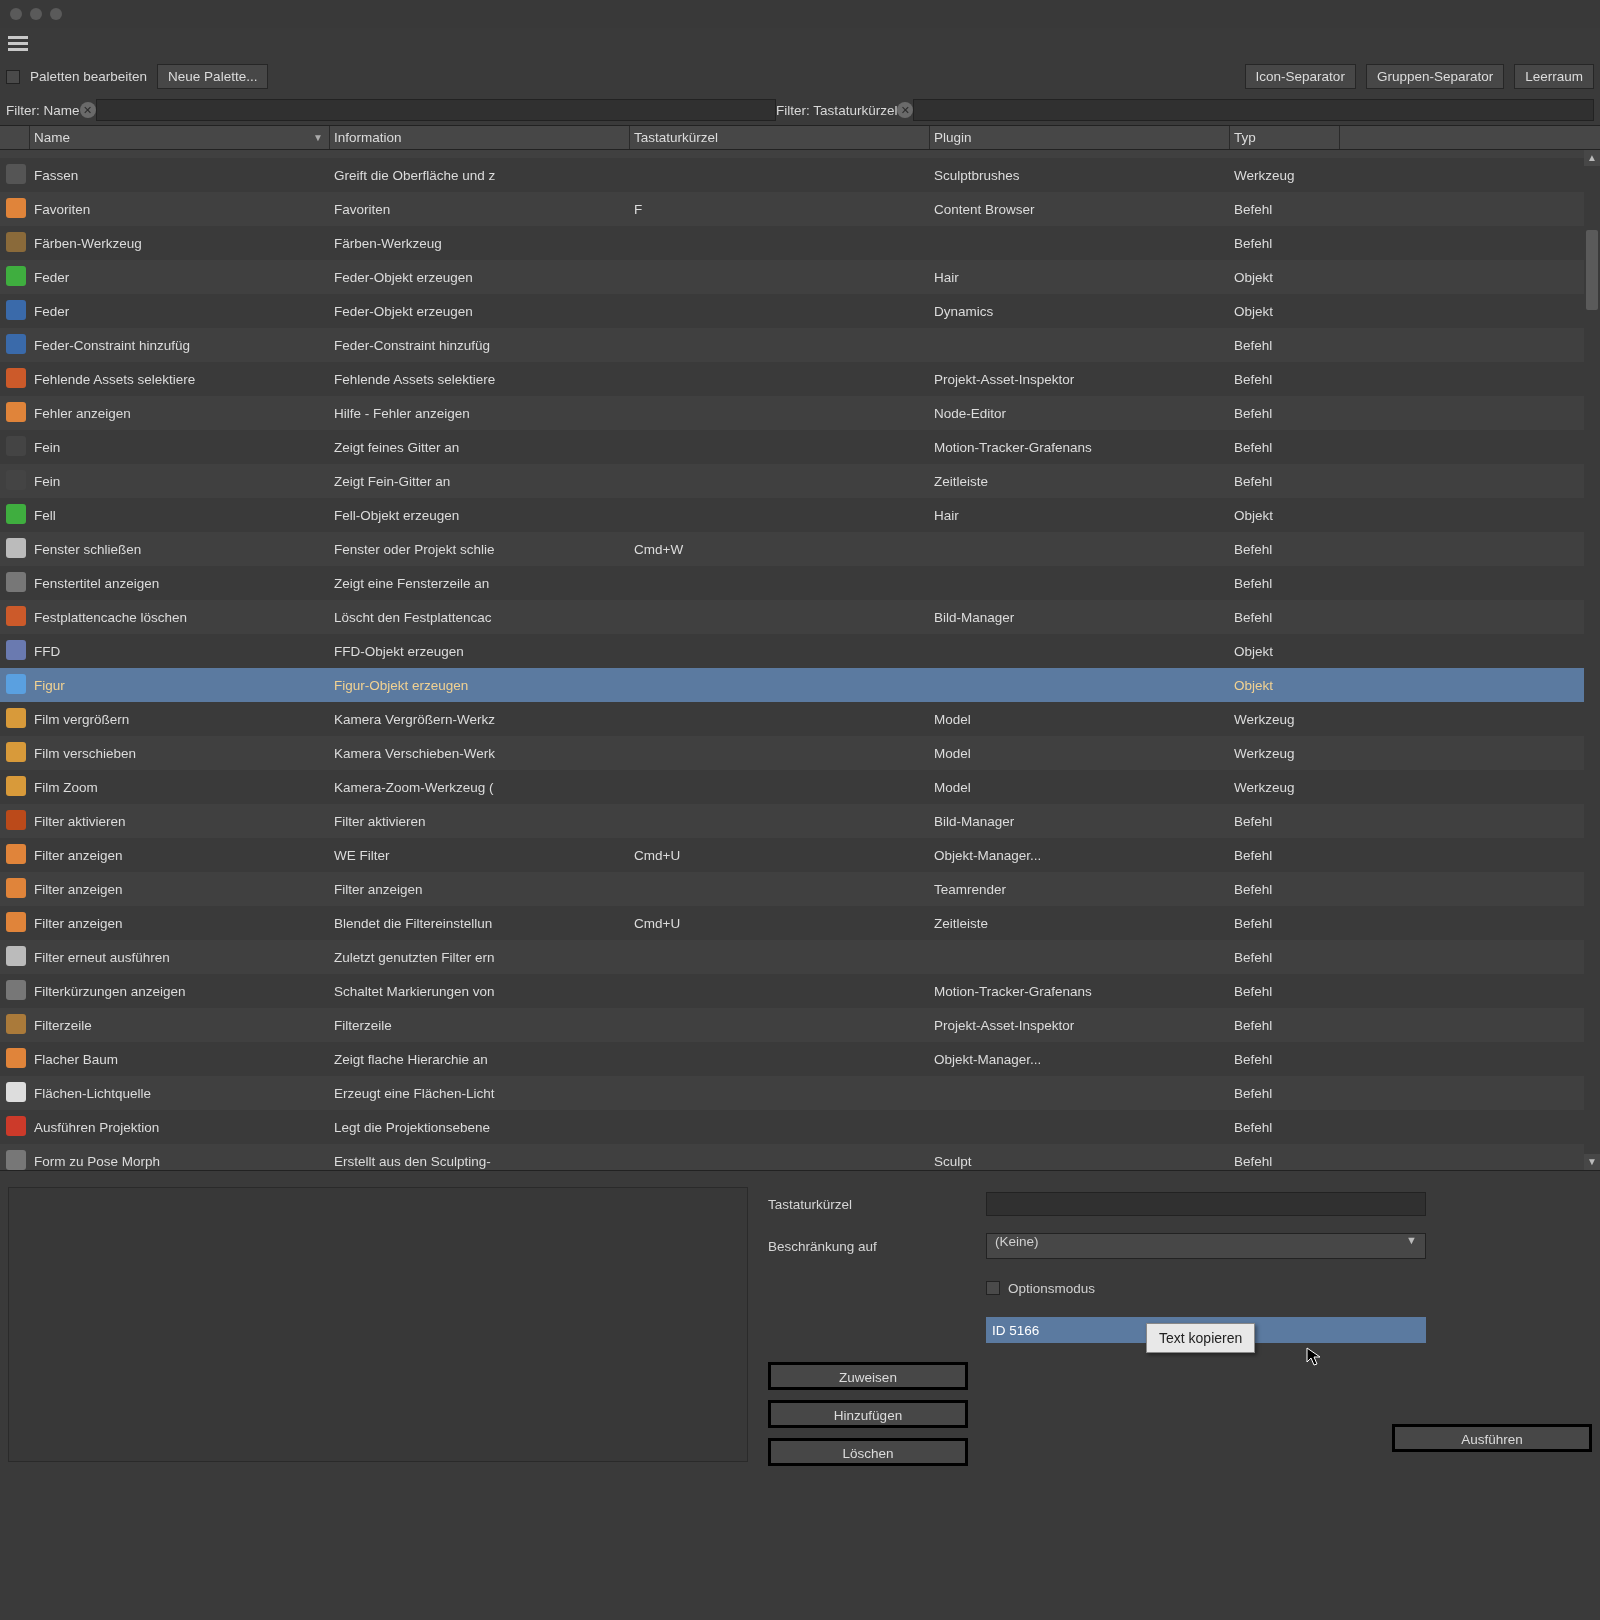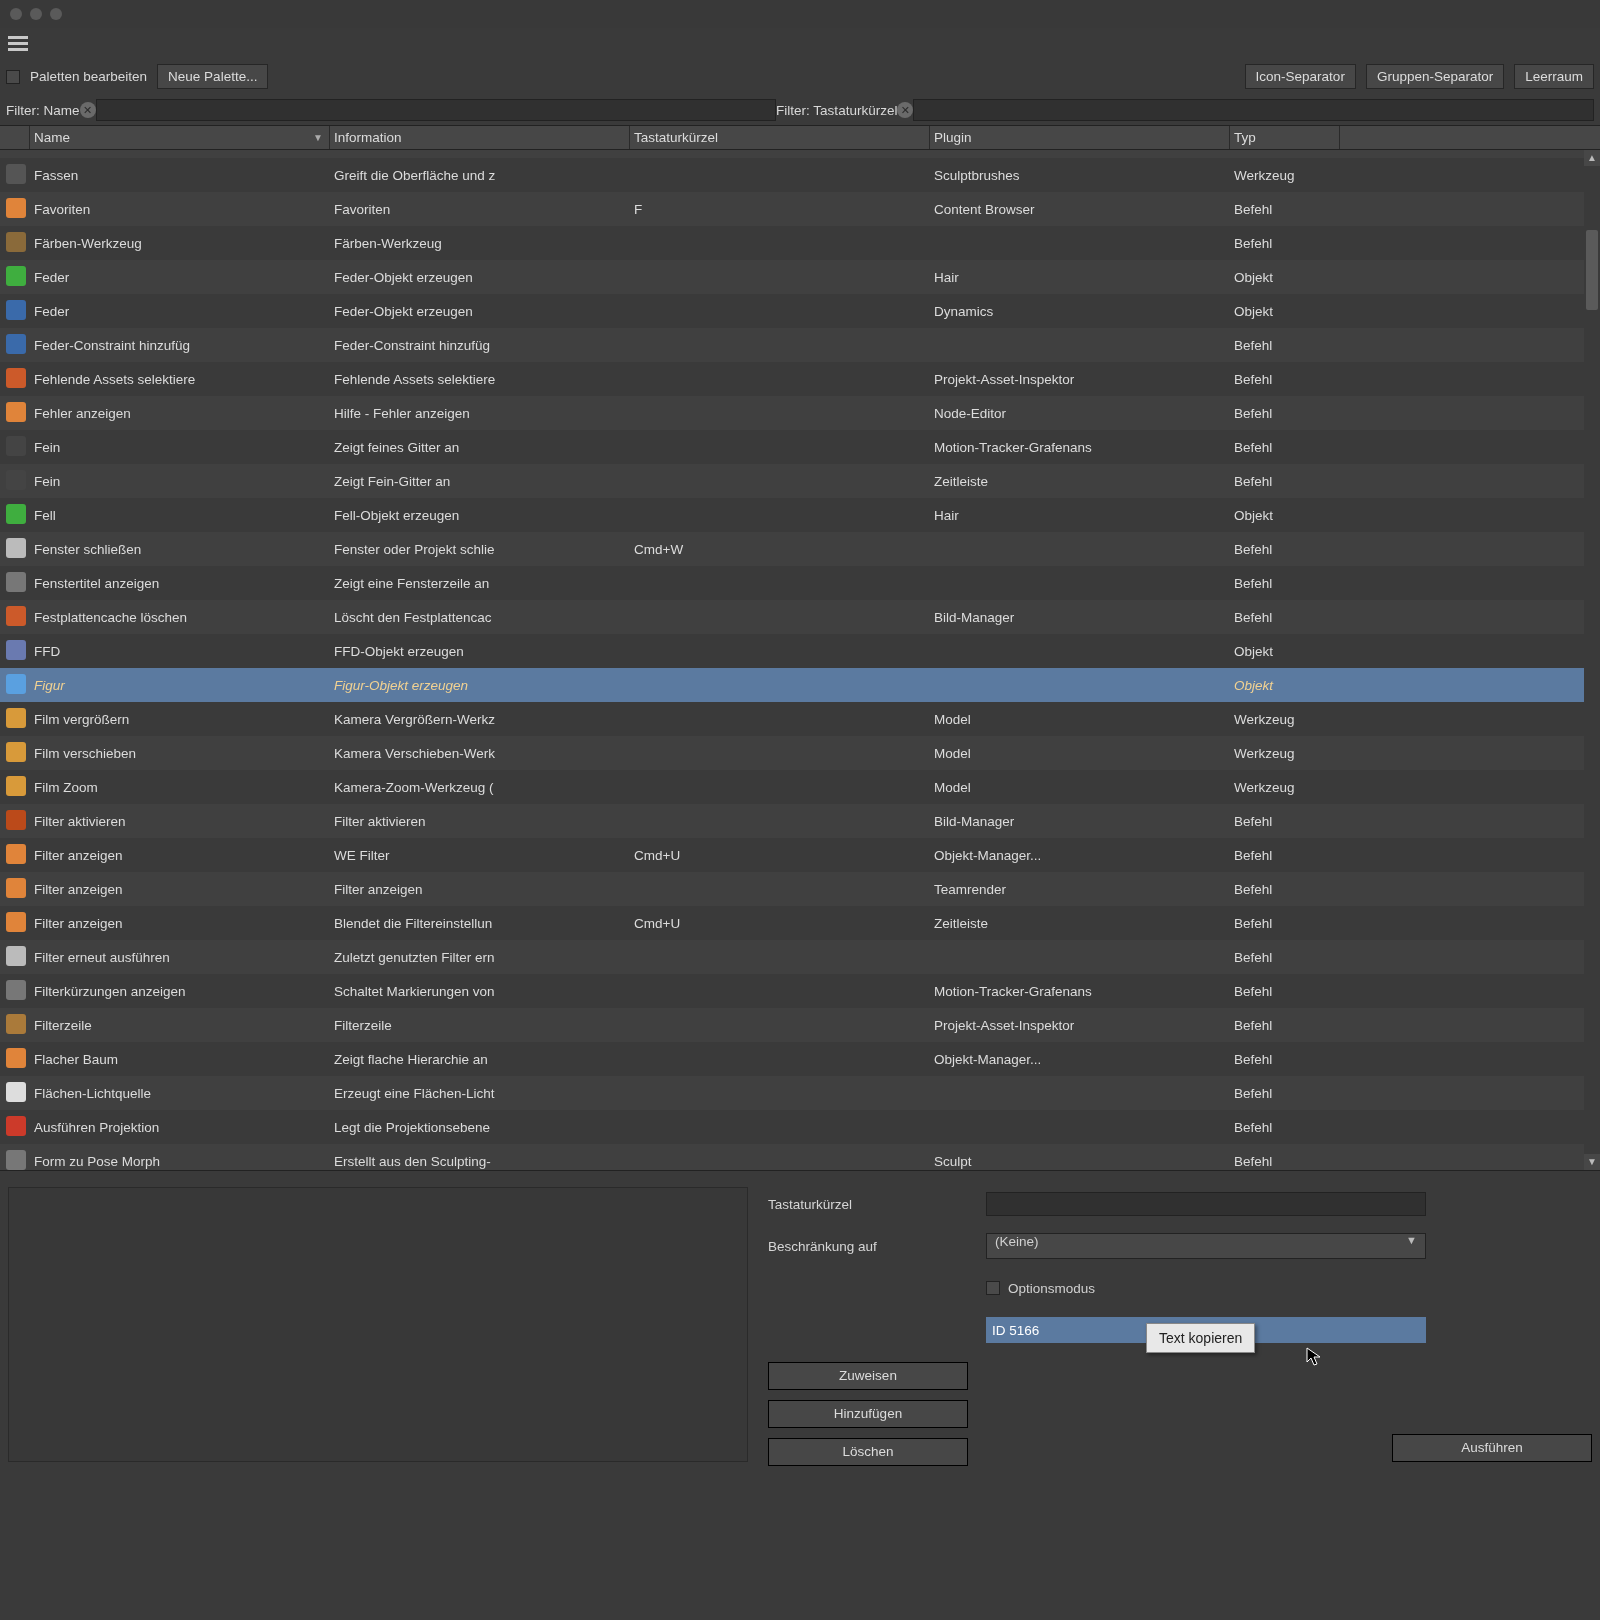--- a/index.html
+++ b/index.html
@@ -33,41 +33,41 @@
 .col-short { width: 300px; flex: 0 0 300px; padding-left: 4px; }
 .col-plugin { width: 300px; flex: 0 0 300px; padding-left: 4px; overflow: hidden; white-space: nowrap; }
 .col-typ { width: 110px; flex: 0 0 110px; padding-left: 4px; }
 .thead > div { border-right: 1px solid #2a2a2a; height: 100%; display: flex; align-items: center; }
 .sort-ind { position: absolute; right: 6px; font-size: 10px; color: #aaa; }
 
 .tbody { position: relative; height: 1020px; overflow: hidden; }
 .row { display: flex; height: 34px; align-items: center; color: #dcdcdc; }
 .row.even { background: #3a3a3a; }
 .row.odd  { background: #404040; }
-.row.sel  { background: #5b7aa0 !important; color: #f2d292; font-style: italic; }
+.row.sel  { background: #5b7aa0 !important; color: #f2d292; }
 .row.hcut { height: 8px; overflow: hidden; }
 .row .col-name, .row .col-info, .row .col-short, .row .col-plugin, .row .col-typ { overflow: hidden; white-space: nowrap; text-overflow: clip; }
 .icon { width: 20px; height: 20px; margin-left: 6px; border-radius: 3px; display: inline-block; }
 
 .scrollbar { position: absolute; right: 0; top: 0; bottom: 0; width: 16px; background: #3a3a3a; }
 .scrollup, .scrolldn { height: 16px; background: #474747; color: #bbb; text-align: center; font-size: 10px; line-height: 16px; cursor: pointer; }
 .scrollthumb { position: absolute; left: 2px; right: 2px; top: 80px; height: 80px; background: #5a5a5a; border-radius: 2px; }
 
 
 .bottom { display: flex; padding: 16px 8px 8px 8px; gap: 20px; background: #3a3a3a; border-top: 1px solid #222; height: 300px; }
 .botleft { width: 740px; border: 1px solid #2a2a2a; background: #383838; }
 .botright { flex: 1; display: grid; grid-template-columns: 210px 1fr; grid-auto-rows: 34px; gap: 8px 8px; align-items: center; position: relative; }
 .botright .flabel { color: #d6d6d6; }
 .tfield { background: #303030; border: 1px solid #222; height: 24px; width: 440px; }
 .select { background: #474747; border: 1px solid #222; height: 26px; width: 440px; display: flex; align-items: flex-start; justify-content: space-between; padding: 0 8px; cursor: pointer; }
 .select .chev { font-size: 11px; color: #bbb; }
 .optrow { display: flex; align-items: center; gap: 8px; }
 .idbox { background: #5b7aa0; color: #fff; height: 26px; width: 440px; display: flex; align-items: center; padding-left: 6px; }
-.abtn { background: #474747; border: 1px solid #000000; height: 28px; color: #dcdcdc; text-align: center; line-height: 26px; cursor: pointer; width: 200px; }
-.exec { position: absolute; right: 0; bottom: 0; }
+.abtn { background: #474747; border: 3px solid #000000; height: 28px; color: #dcdcdc; text-align: center; line-height: 26px; cursor: pointer; width: 200px; }
+.exec { position: absolute; right: 0; bottom: 10px; }
 .ctxmenu { position: absolute; background: #e8e8e8; color: #222; border: 1px solid #888; padding: 6px 12px; font-size: 14px; box-shadow: 2px 2px 4px rgba(0,0,0,0.4); }
 .cursor { position: absolute; width: 16px; height: 20px; pointer-events:none; }
 .cursor svg { width: 16px; height: 20px; }
 </style>
 </head>
 <body>
 
 <div class="titlebar">
   <div class="traffic">
     <div class="tl-dot"></div>

